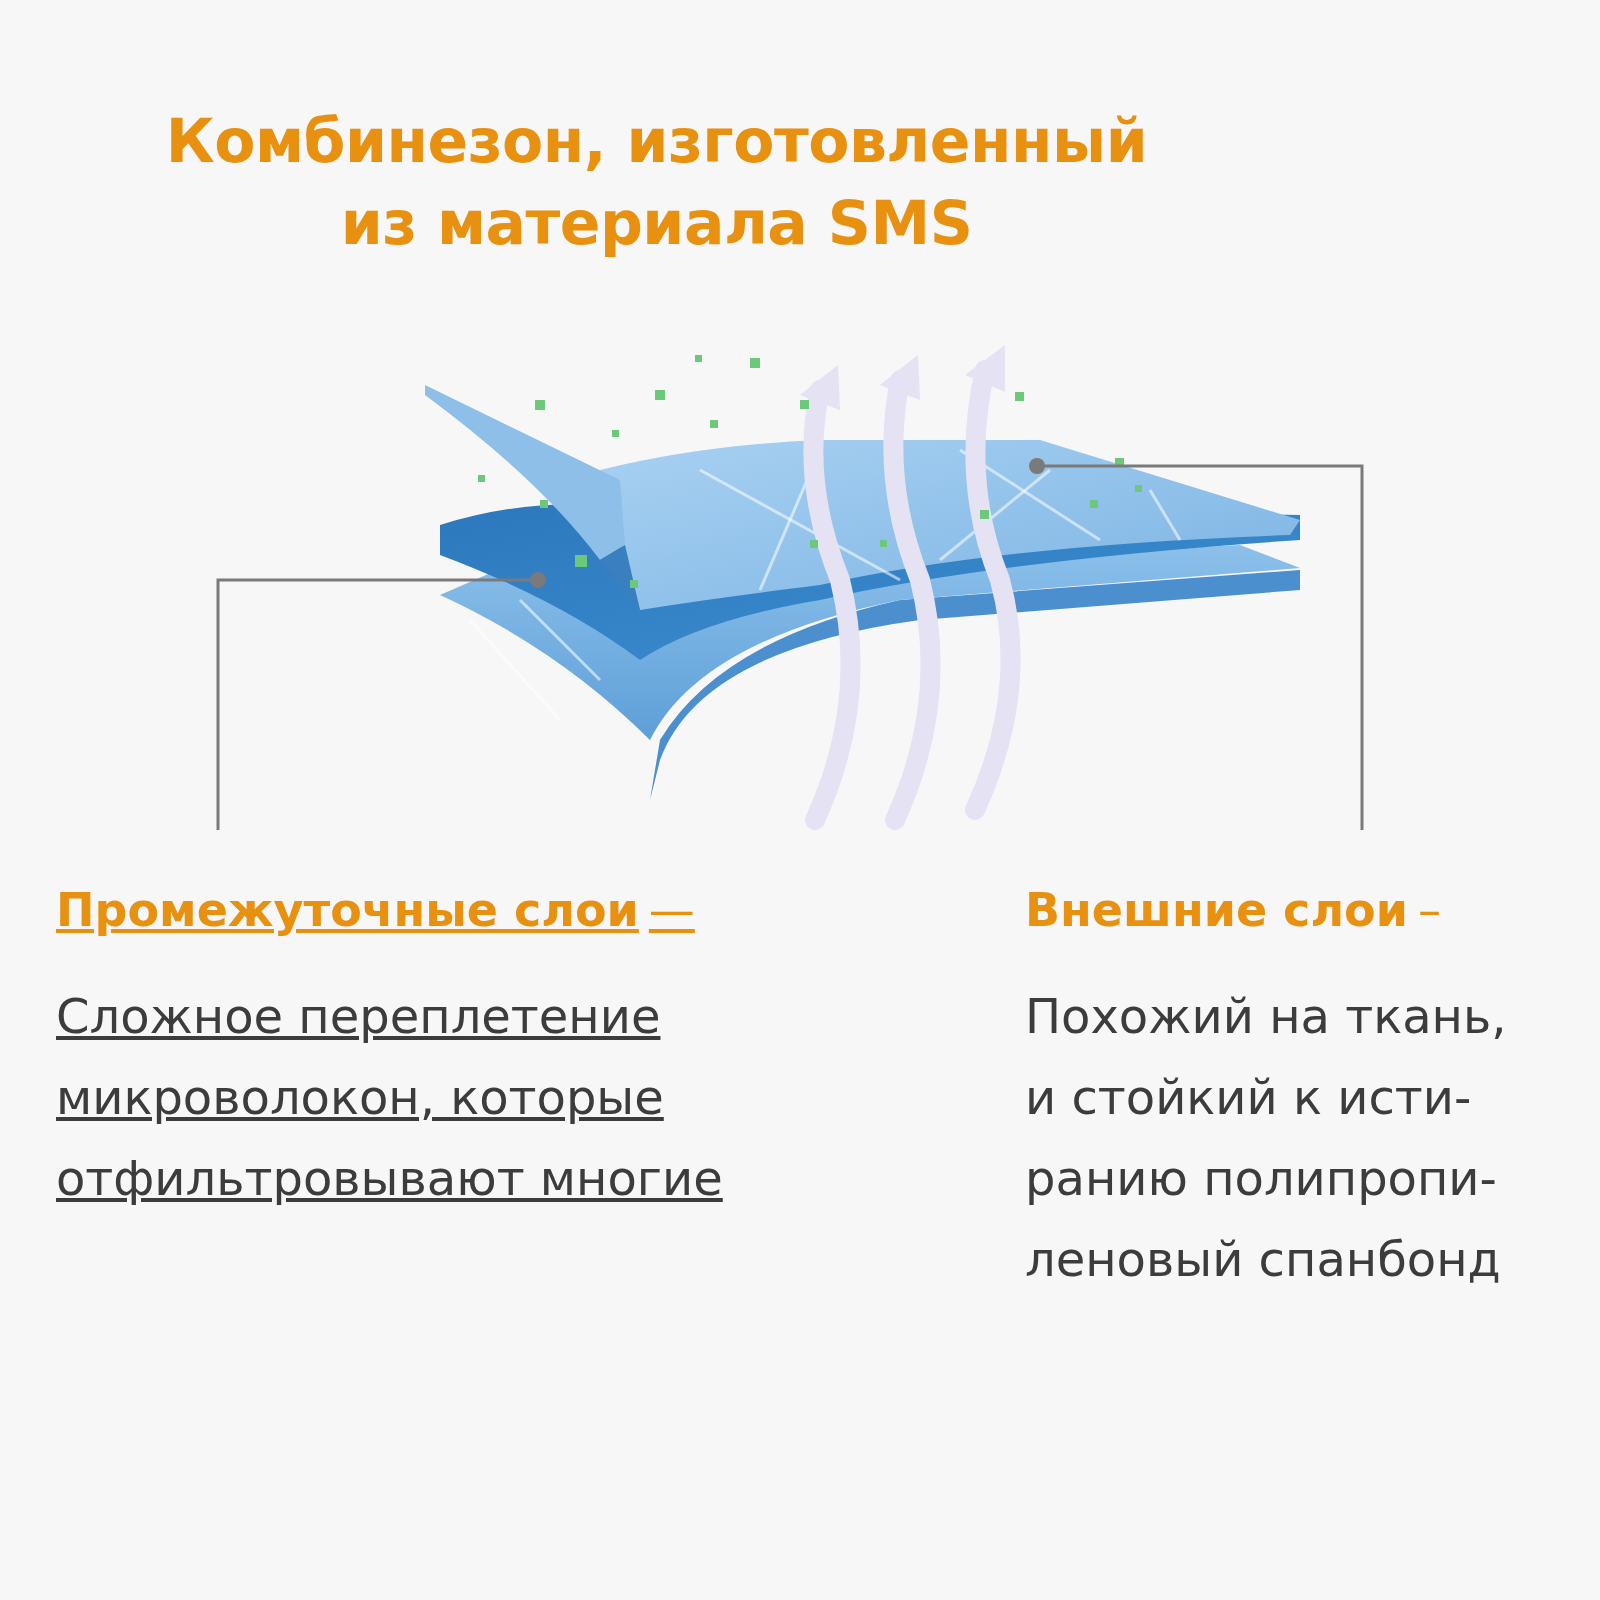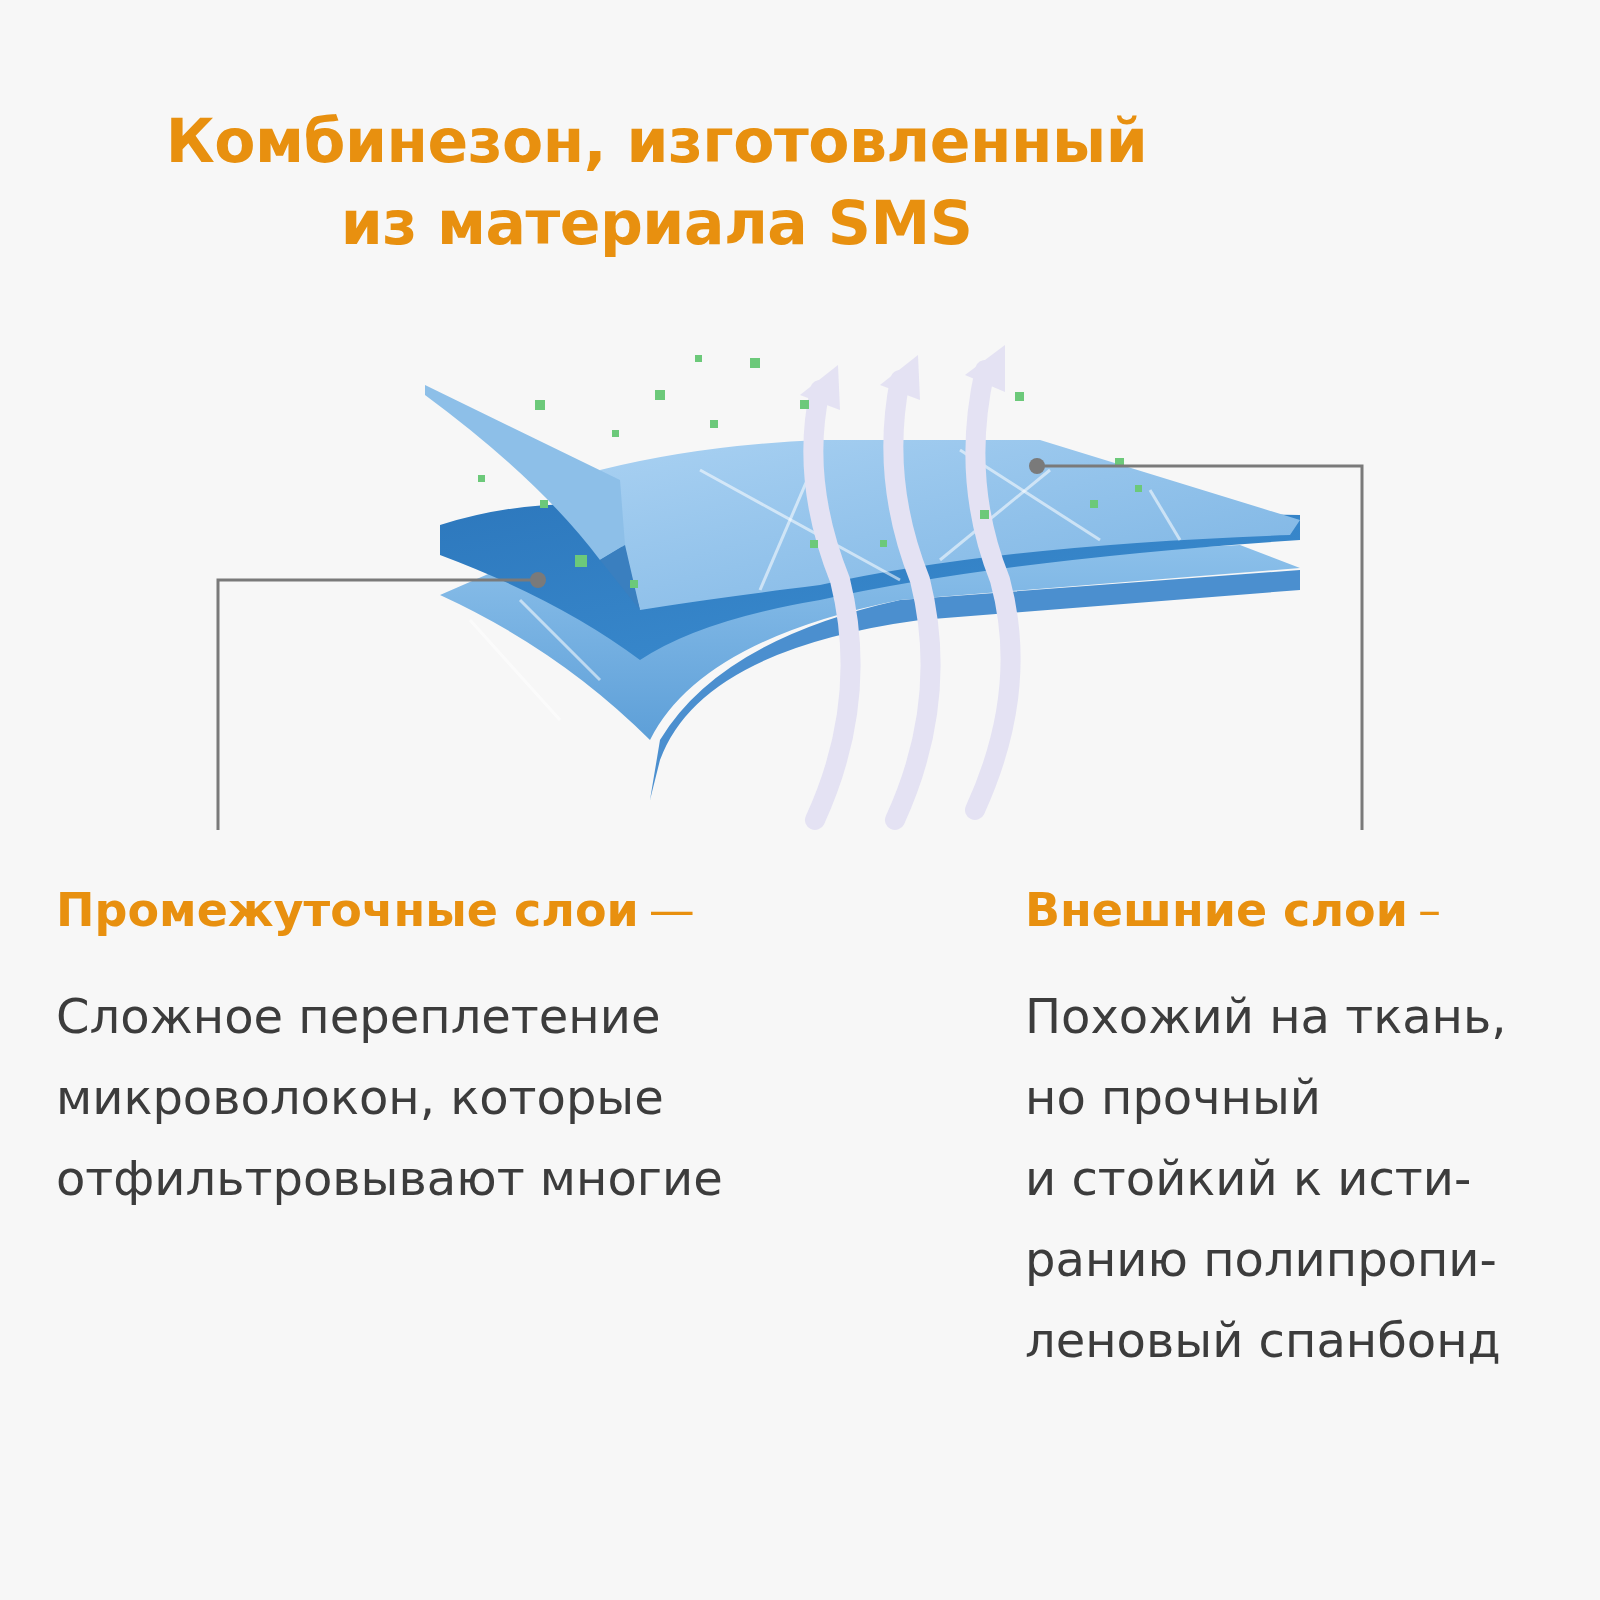--- a/index.html
+++ b/index.html
@@ -3,21 +3,21 @@
 <meta charset="utf-8">
 <style>
   html,body{margin:0;padding:0;}
   body{width:1600px;height:1600px;background:#f7f7f7;position:relative;overflow:hidden;font-family:"DejaVu Sans","Liberation Sans",sans-serif;}
   .title{position:absolute;left:0;top:100px;width:1313px;text-align:center;color:#e8900f;font-weight:bold;font-size:60px;line-height:82px;letter-spacing:-0.5px;}
   .title div{white-space:nowrap;}
   .illustration{position:absolute;left:0;top:330px;width:1600px;height:520px;}
   .heading{position:absolute;color:#e8900f;font-weight:bold;font-size:46px;line-height:60px;white-space:nowrap;top:880px;}
   .heading .dash{font-weight:normal;margin-left:10px;}
   .body{position:absolute;color:#3c3c3c;font-size:48px;line-height:81px;top:976px;white-space:nowrap;font-weight:normal;}
-  .left{left:56px;}
+  .left{left:56px;text-decoration:underline;}
   .right{left:996px;margin-left:29px;}
 </style>
 </head>
 <body>
 
 <div class="title">
   <div>Комбинезон, изготовленный</div>
   <div>из материала SMS</div>
 </div>
 
@@ -110,17 +110,16 @@
   <div>Сложное переплетение</div>
   <div>микроволокон, которые</div>
   <div>отфильтровывают многие</div>
 </div>
 
 <div class="heading right">
   <span>Внешние слои</span><span class="dash">–</span>
 </div>
 <div class="body right">
   <div>Похожий на ткань,</div>
-  <div>но прочный</div>
   <div>и стойкий к исти-</div>
   <div>ранию полипропи-</div>
   <div>леновый спанбонд</div>
 </div>
 
 </body></html>

